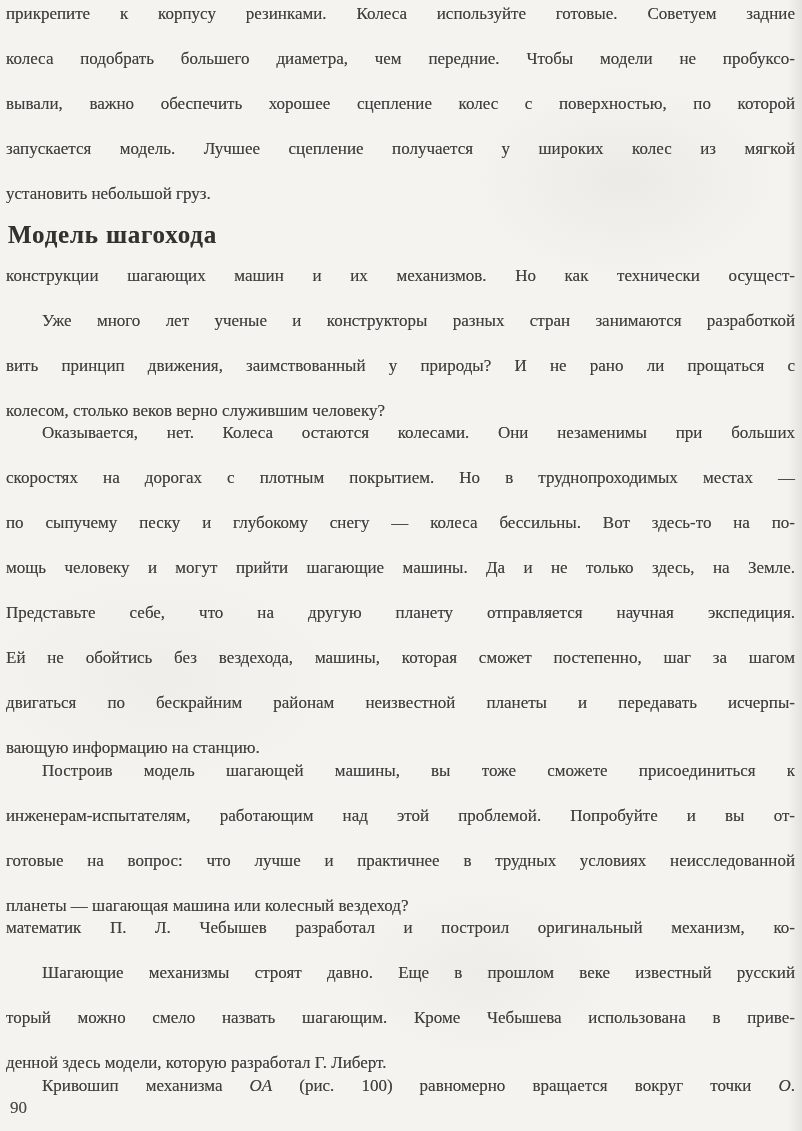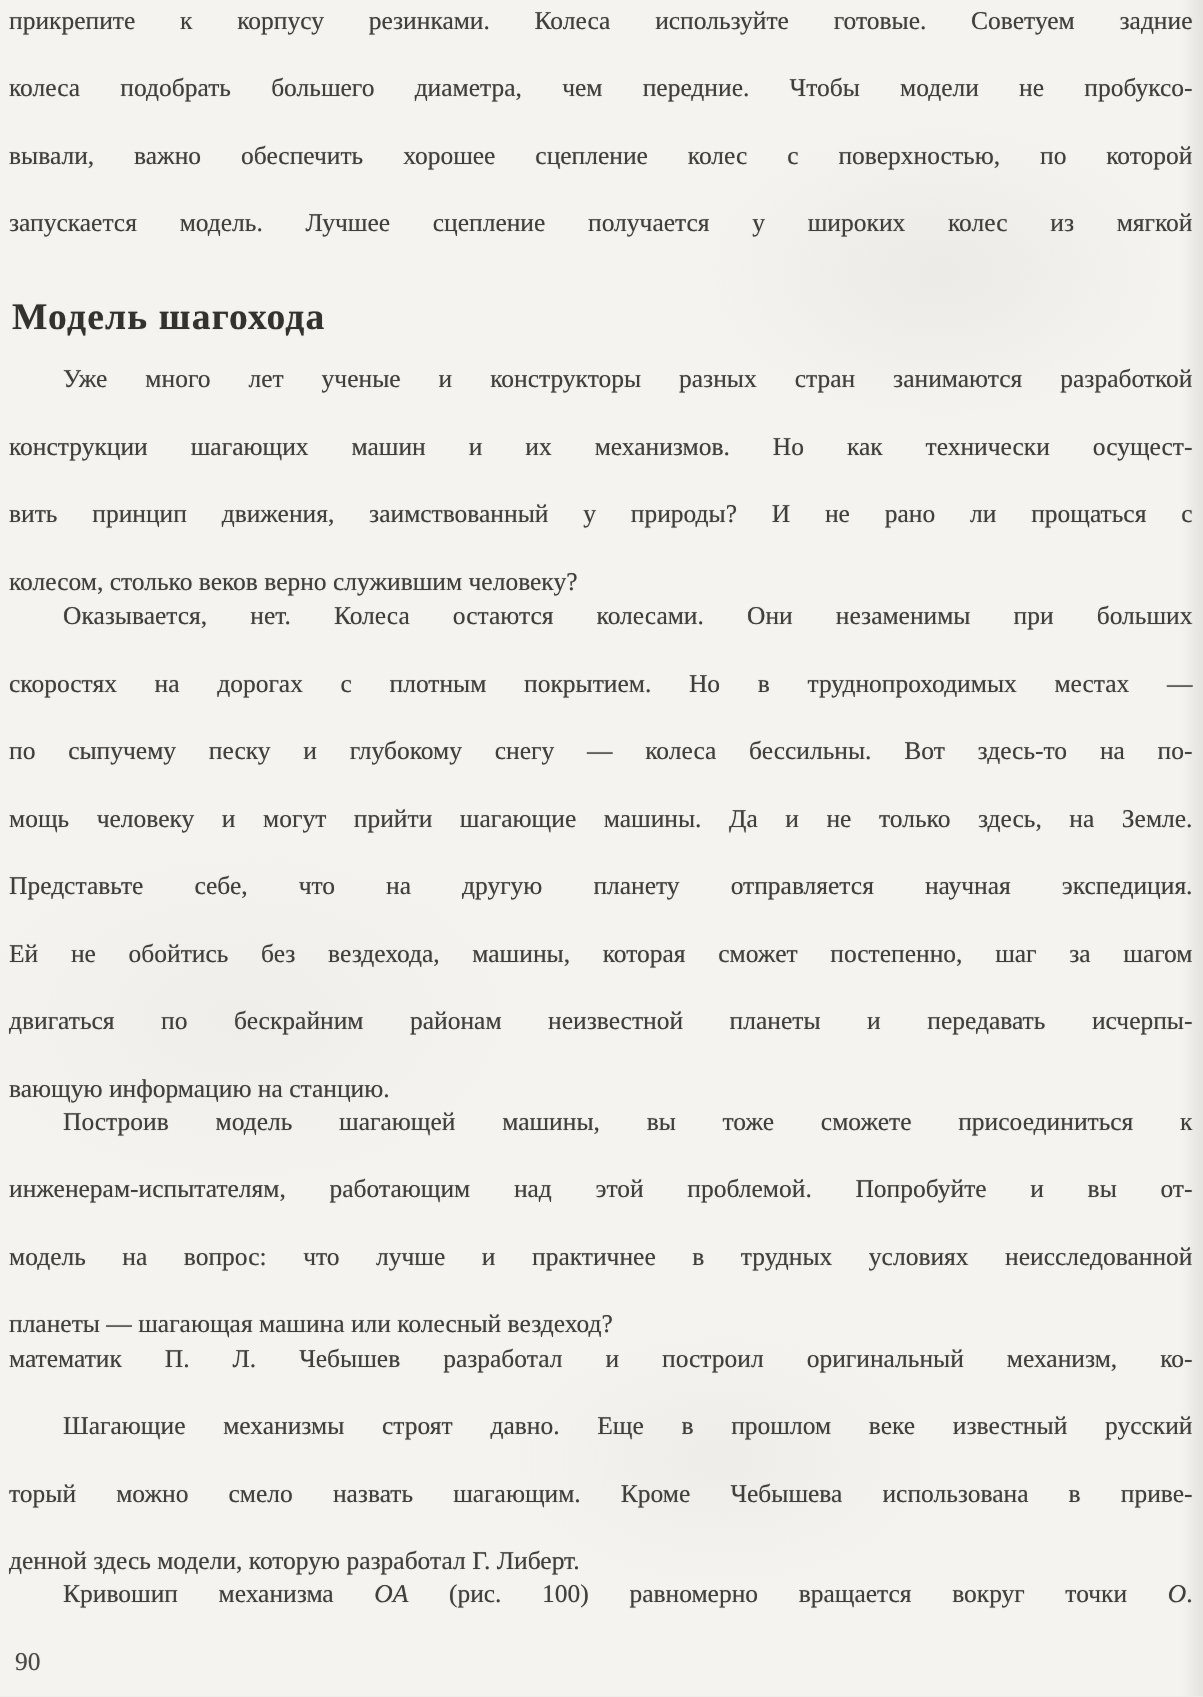--- a/index.html
+++ b/index.html
@@ -59,42 +59,43 @@
 </head>
 <body>
 
 <div class="page">
   <div class="page-text">
       <p class="para">
         <span class="line j">прикрепите к корпусу резинками. Колеса используйте готовые. Советуем задние</span>
         <span class="line j">колеса подобрать большего диаметра, чем передние. Чтобы модели не пробуксо-</span>
         <span class="line j">вывали, важно обеспечить хорошее сцепление колес с поверхностью, по которой</span>
         <span class="line j">запускается модель. Лучшее сцепление получается у широких колес из мягкой</span>
+        <span class="line">установить небольшой груз.</span>
       </p>
       <h2 class="heading">Модель шагохода</h2>
       <p class="para">
+        <span class="line j">конструкции шагающих машин и их механизмов. Но как технически осущест-</span>
         <span class="line j ind">Уже много лет ученые и конструкторы разных стран занимаются разработкой</span>
-        <span class="line j">конструкции шагающих машин и их механизмов. Но как технически осущест-</span>
         <span class="line j">вить принцип движения, заимствованный у природы? И не рано ли прощаться с</span>
         <span class="line">колесом, столько веков верно служившим человеку?</span>
       </p>
       <p class="para">
         <span class="line j ind">Оказывается, нет. Колеса остаются колесами. Они незаменимы при больших</span>
         <span class="line j">скоростях на дорогах с плотным покрытием. Но в труднопроходимых местах —</span>
         <span class="line j">по сыпучему песку и глубокому снегу — колеса бессильны. Вот здесь-то на по-</span>
         <span class="line j">мощь человеку и могут прийти шагающие машины. Да и не только здесь, на Земле.</span>
         <span class="line j">Представьте себе, что на другую планету отправляется научная экспедиция.</span>
         <span class="line j">Ей не обойтись без вездехода, машины, которая сможет постепенно, шаг за шагом</span>
         <span class="line j">двигаться по бескрайним районам неизвестной планеты и передавать исчерпы-</span>
         <span class="line">вающую информацию на станцию.</span>
       </p>
       <p class="para">
         <span class="line j ind">Построив модель шагающей машины, вы тоже сможете присоединиться к</span>
         <span class="line j">инженерам-испытателям, работающим над этой проблемой. Попробуйте и вы от-</span>
-        <span class="line j">модель на вопрос: что лучше и практичнее в трудных условиях неисследованной</span>
+        <span class="line j">готовые на вопрос: что лучше и практичнее в трудных условиях неисследованной</span>
         <span class="line">планеты — шагающая машина или колесный вездеход?</span>
       </p>
       <p class="para">
         <span class="line j">математик П. Л. Чебышев разработал и построил оригинальный механизм, ко-</span>
         <span class="line j ind">Шагающие механизмы строят давно. Еще в прошлом веке известный русский</span>
         <span class="line j">торый можно смело назвать шагающим. Кроме Чебышева использована в приве-</span>
         <span class="line">денной здесь модели, которую разработал Г. Либерт.</span>
       </p>
       <p class="para">
         <span class="line j ind">Кривошип механизма <i>OA</i> (рис. 100) равномерно вращается вокруг точки <i>O</i>.</span>

